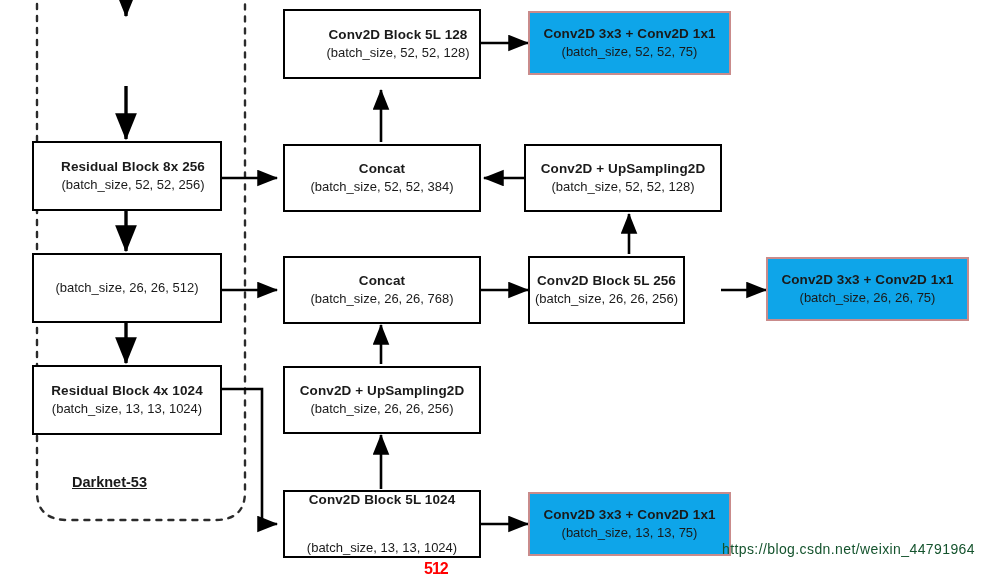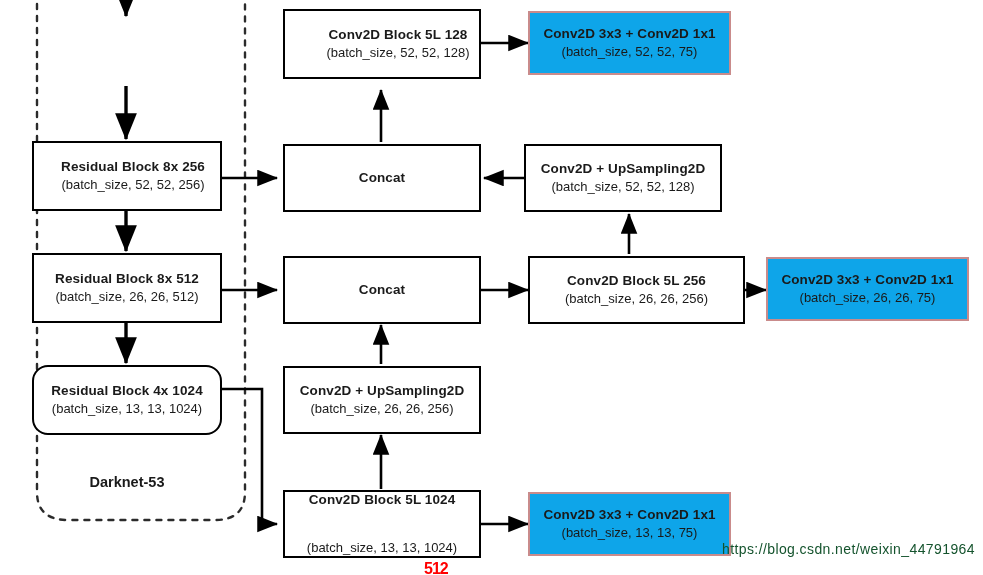--- a/index.html
+++ b/index.html
@@ -120,62 +120,63 @@
     <path d="M 481,43 L 528,43" fill="none" stroke="#000" stroke-width="2.6" marker-end="url(#ah)"></path>
   </svg>
 
 
   <div class="node" style="left:32px; top:141px; width:190px; height:70px;padding-left:12px;">
     <div class="title">Residual Block 8x  256</div>
     <div class="shape">(batch_size, 52, 52, 256)</div>
   </div>
 
   <div class="node" style="left:32px; top:253px; width:190px; height:70px;">
-    <div class="title">Residual Block 8x  512</div>
     <div class="shape">(batch_size, 26, 26, 512)</div>
   </div>
 
-  <div class="node" style="left:32px; top:365px; width:190px; height:70px;border-radius:16px;">
+  <div class="node" style="left:32px; top:365px; width:190px; height:70px;">
     <div class="title">Residual Block 4x  1024</div>
     <div class="shape">(batch_size, 13, 13, 1024)</div>
   </div>
 
-  <div class="group-label" style="left:72px; top:474px; width:110px; text-align:center;">Darknet-53</div>
+  <div class="group-label" style="left:72px; top:474px; width:110px; text-align:left;text-decoration:underline;">Darknet-53</div>
 
   <div class="node" style="left:283px; top:9px; width:198px; height:70px;padding-left:32px;">
     <div class="title">Conv2D Block 5L  128</div>
     <div class="shape">(batch_size, 52, 52, 128)</div>
   </div>
 
   <div class="node" style="left:283px; top:144px; width:198px; height:68px;">
     <div class="title">Concat</div>
+    <div class="shape">(batch_size, 52, 52, 384)</div>
   </div>
 
   <div class="node" style="left:283px; top:256px; width:198px; height:68px;">
     <div class="title">Concat</div>
+    <div class="shape">(batch_size, 26, 26, 768)</div>
   </div>
 
   <div class="node" style="left:283px; top:366px; width:198px; height:68px;">
     <div class="title">Conv2D + UpSampling2D</div>
     <div class="shape">(batch_size, 26, 26, 256)</div>
   </div>
 
   <div class="node" style="left:283px; top:490px; width:198px; height:68px;justify-content:space-between;">
     <div class="title">Conv2D Block 5L  1024</div>
     <div class="shape">(batch_size, 13, 13, 1024)</div>
   </div>
 
   <div class="annotation-red" style="left:424px; top:516px;">512</div>
 
   <div class="node" style="left:524px; top:144px; width:198px; height:68px;">
     <div class="title">Conv2D + UpSampling2D</div>
     <div class="shape">(batch_size, 52, 52, 128)</div>
   </div>
 
-  <div class="node" style="left:528px; top:256px; width:217px; height:68px;">
+  <div class="node" style="left:528px; top:256px; width:157px; height:68px;">
     <div class="title">Conv2D Block 5L  256</div>
     <div class="shape">(batch_size, 26, 26, 256)</div>
   </div>
 
   <div class="node pink" style="left:528px; top:11px; width:203px; height:64px;">
     <div class="title">Conv2D 3x3 + Conv2D 1x1</div>
     <div class="shape">(batch_size, 52, 52, 75)</div>
   </div>
 
   <div class="node pink" style="left:766px; top:257px; width:203px; height:64px;">

